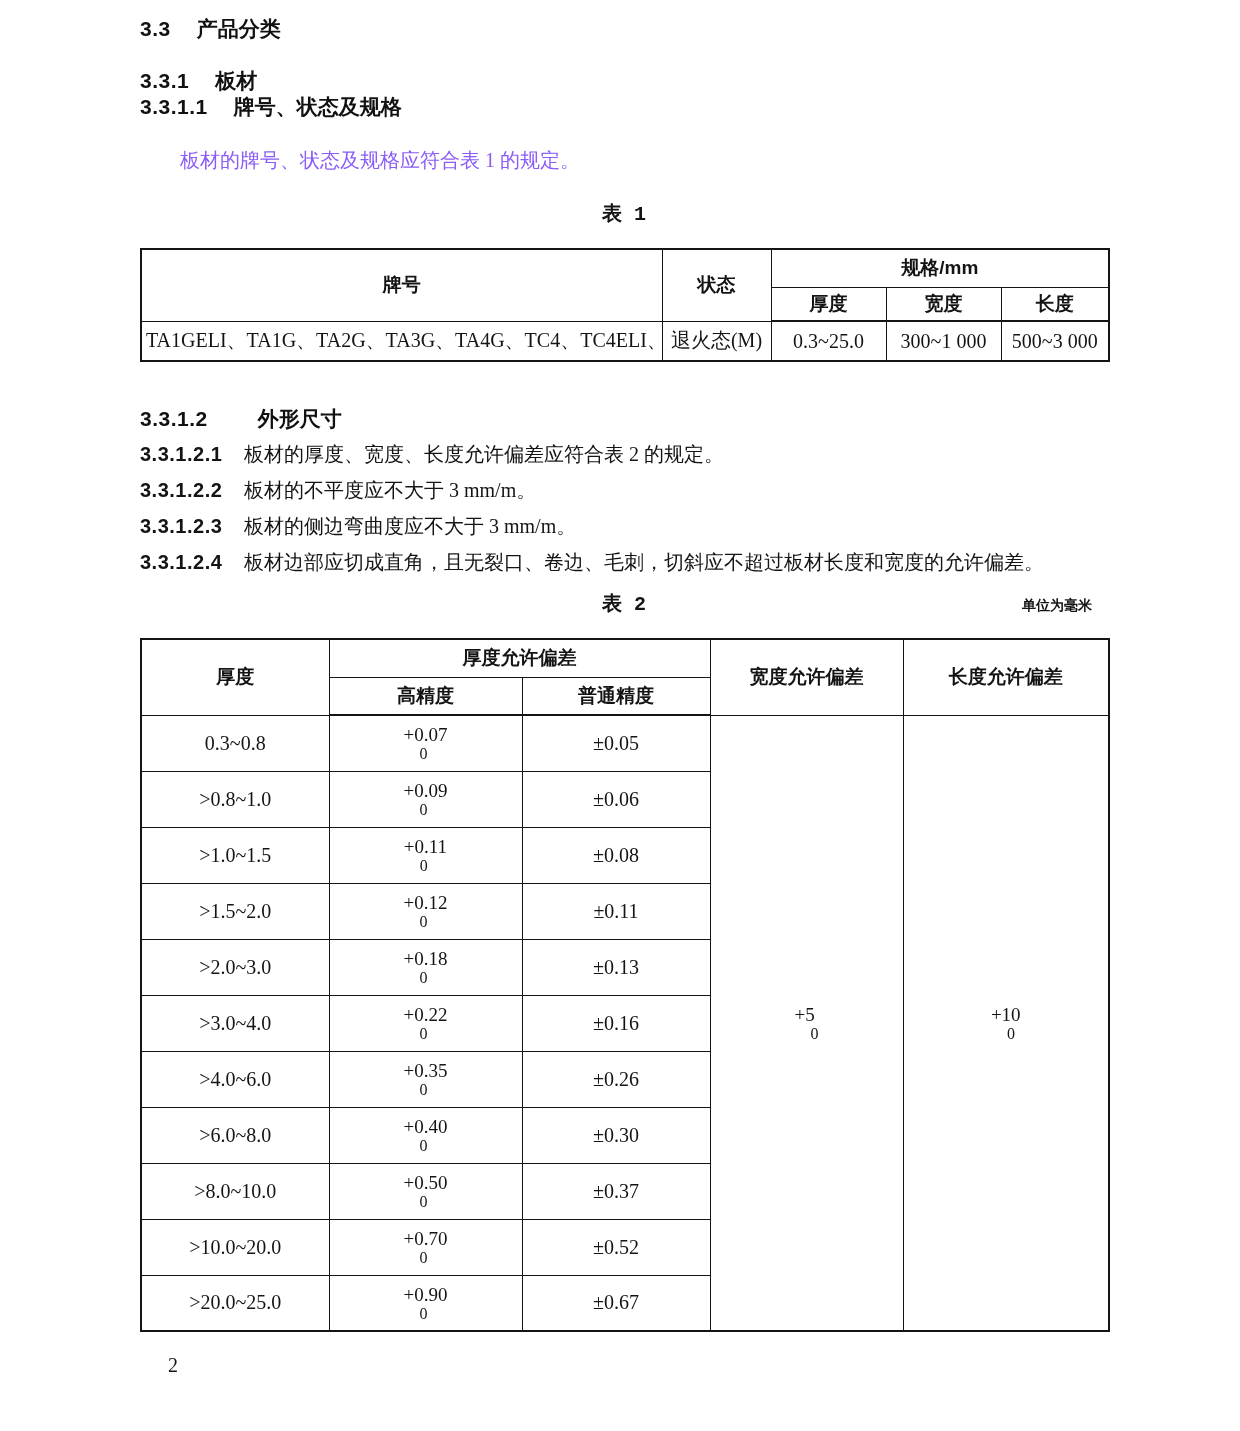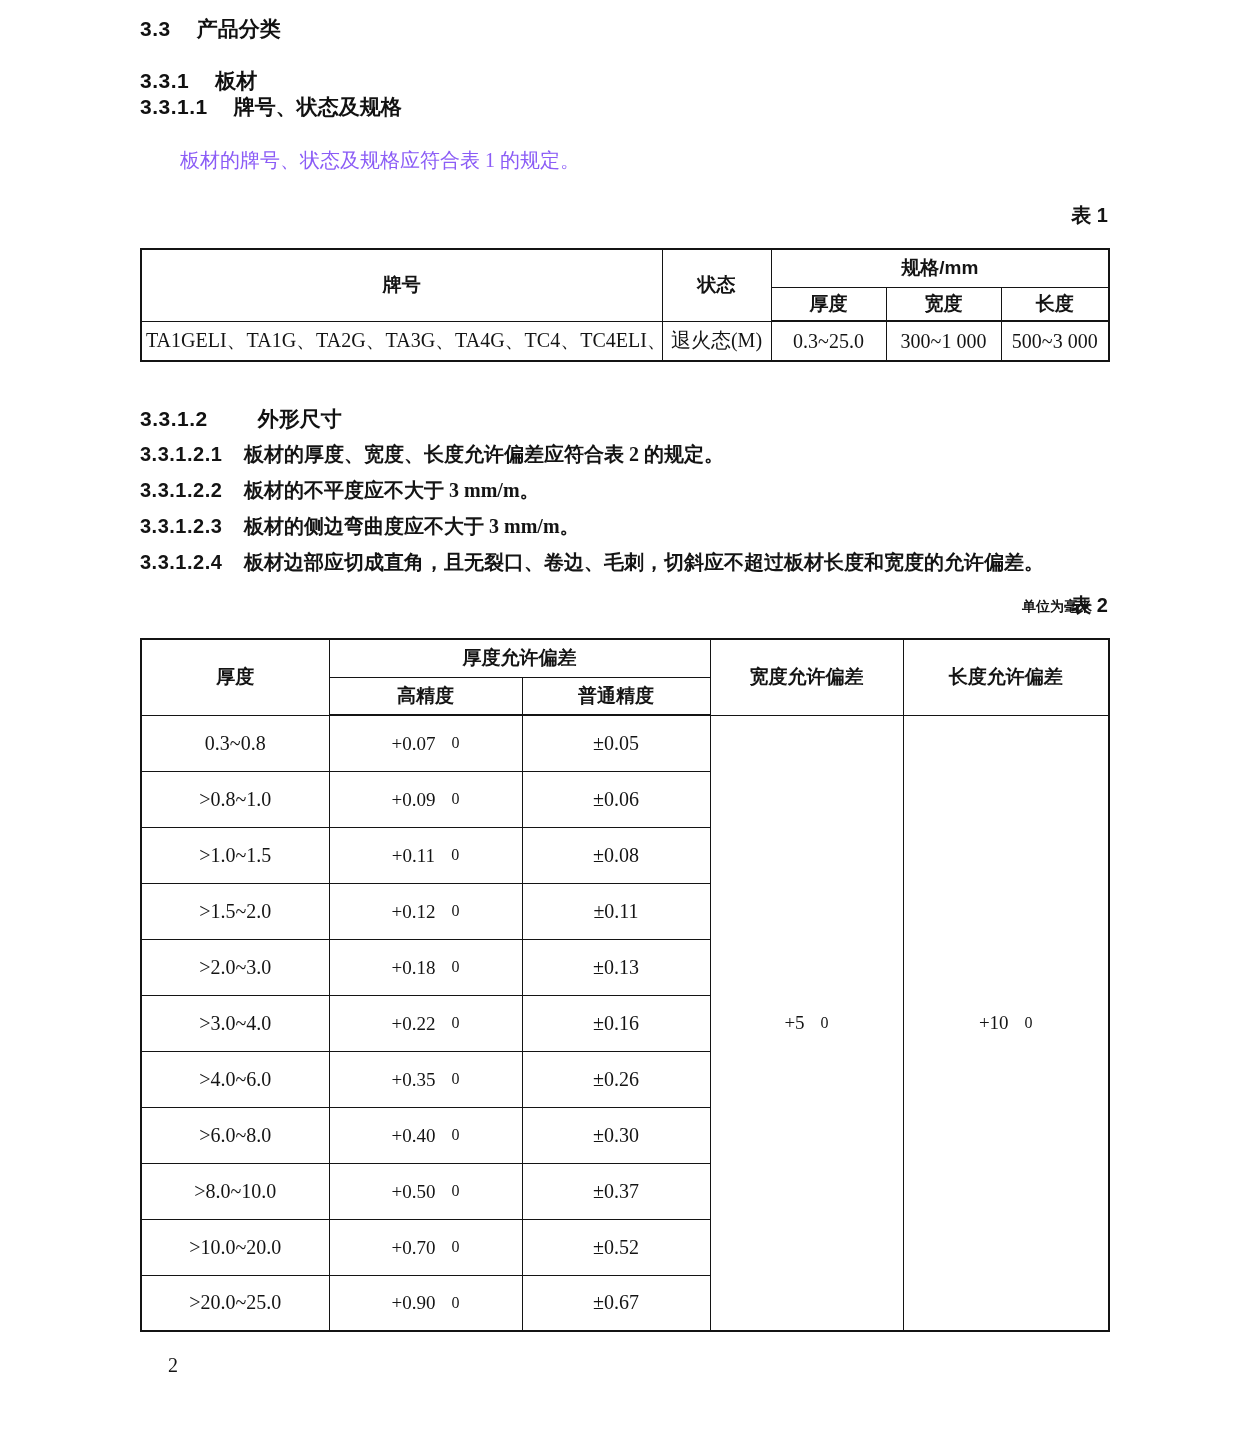--- a/index.html
+++ b/index.html
@@ -27,26 +27,26 @@
     text-indent:2em;font-weight:500;
   }
 
   
   .clause{display:flex;margin:8px 0 0 0;font-size:20px;line-height:28px;}
   .clause:first-of-type{margin-top:26px;}
   .clause .cl-num{
     font-family:"Liberation Sans", sans-serif;font-weight:bold;
     min-width:86px;margin-right:18px;letter-spacing:0.5px;white-space:nowrap;
   }
-  .clause .cl-text{font-weight:700;text-align:center;}
+  .clause .cl-text{font-weight:400;text-align:center;}
 
   
   .cap-row{position:relative;width:968px;margin-top:28px;
-    font-family:Liberation Sans, sans-serif;font-weight:bold;font-size:20px;
-    text-align:right;line-height:26px;}
+    font-family:Liberation Mono, monospace;font-weight:bold;font-size:20px;
+    text-align:center;line-height:26px;}
   .cap-row .unit-note{position:absolute;right:16px;top:1px;font-size:14px;}
   .cap-t2{margin-top:16px;}
 
   
   table.std{border-collapse:collapse;table-layout:fixed;width:968px;
     margin-top:20px;border:2px solid #141414;}
   table.std th,table.std td{
     border:1px solid #141414;text-align:center;vertical-align:middle;padding:0 4px;
     overflow:hidden;
   }
@@ -58,21 +58,21 @@
   .t1 .r-h1{height:38px;}
   .t1 .r-h2{height:34px;}
   .t1 .r-data{height:40px;}
   .t1 td{white-space:nowrap;}
 
   
   .t2 .r-h{height:38px;}
   .t2 .r-data{height:56px;}
 
   
-  .tol{display:inline-flex;flex-direction:row;align-items:center;line-height:1.12;}
+  .tol{display:inline-flex;flex-direction:column;align-items:flex-start;line-height:1.12;}
   .tol .up{font-size:19px;}
   .tol .lo{font-size:16px;margin-left:16px;}
 
   .page-num{margin:22px 0 0 28px;font-size:20px;font-weight:500;}
 </style>
 </head>
 <body>
 
 <div class="content">
 

